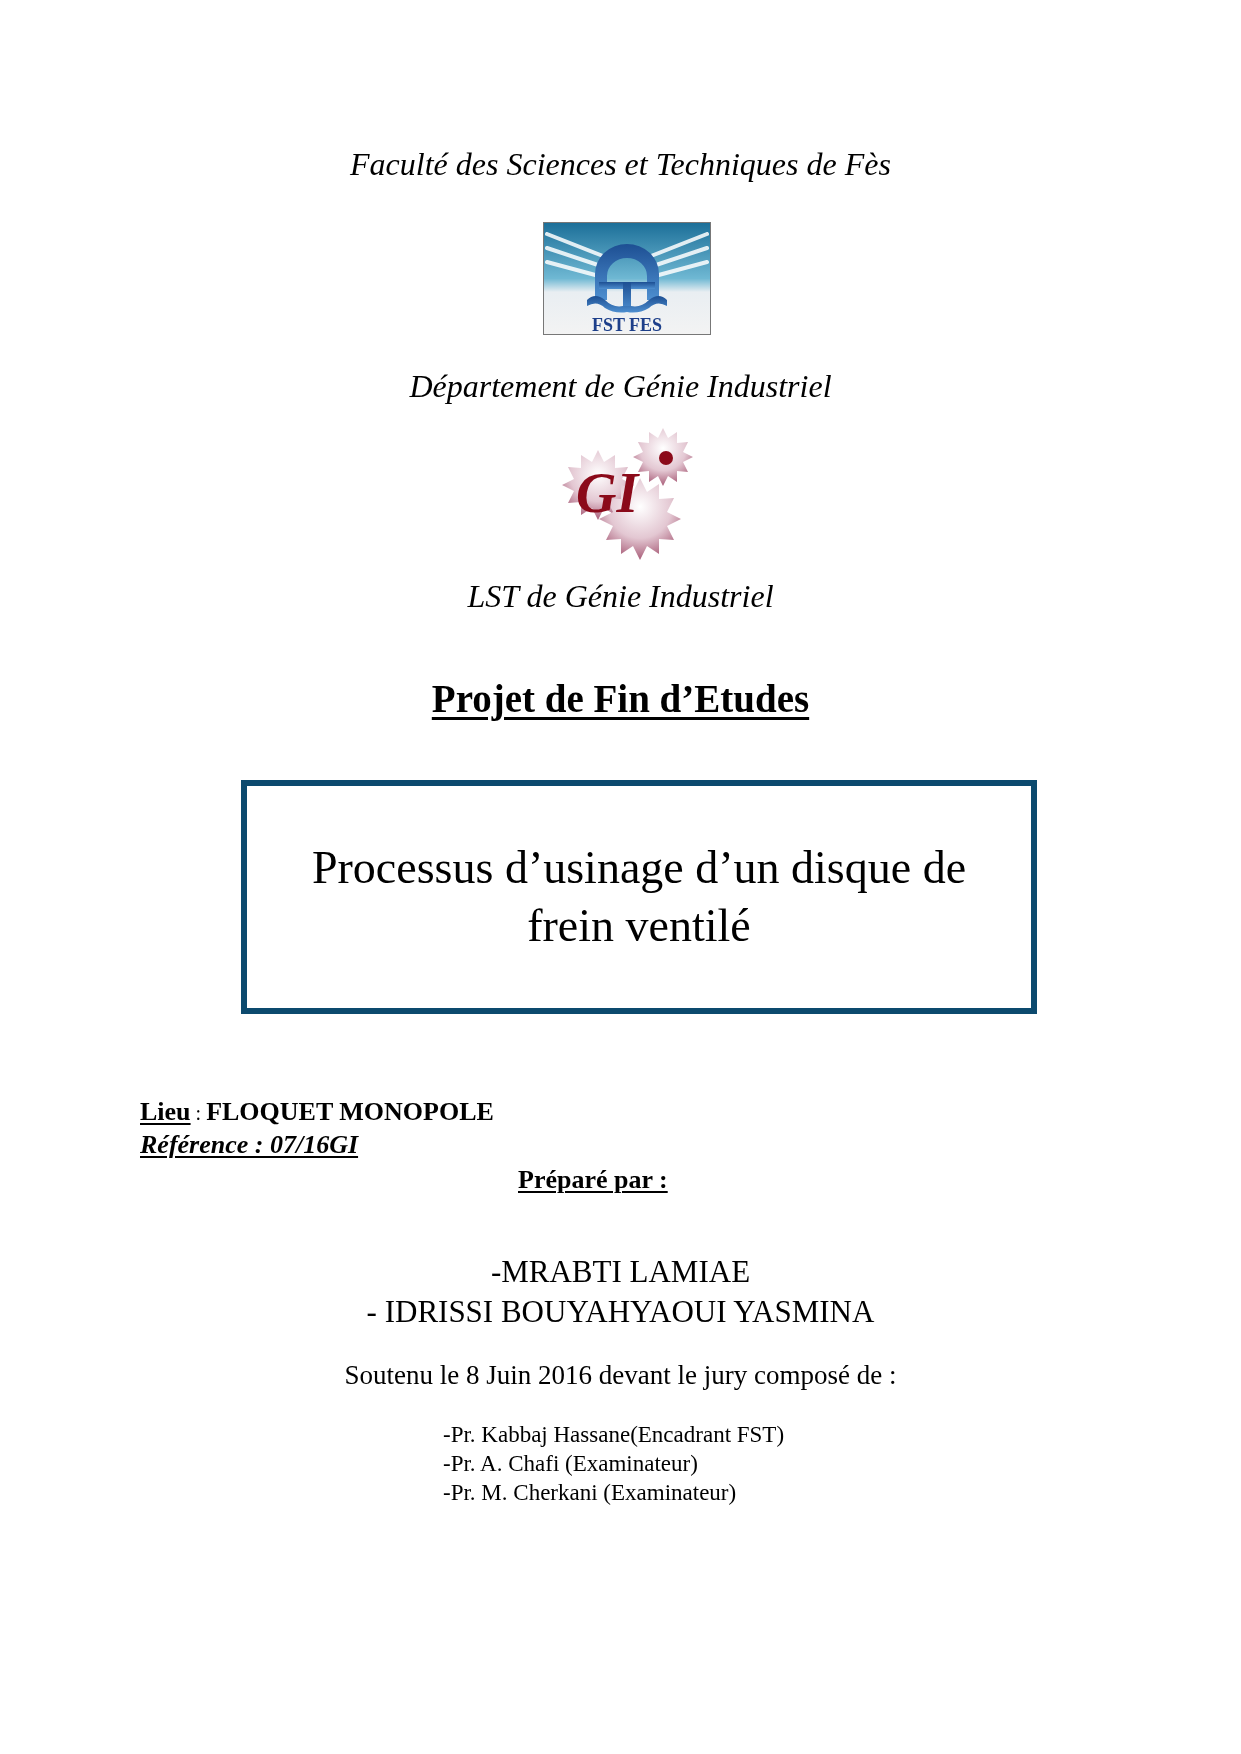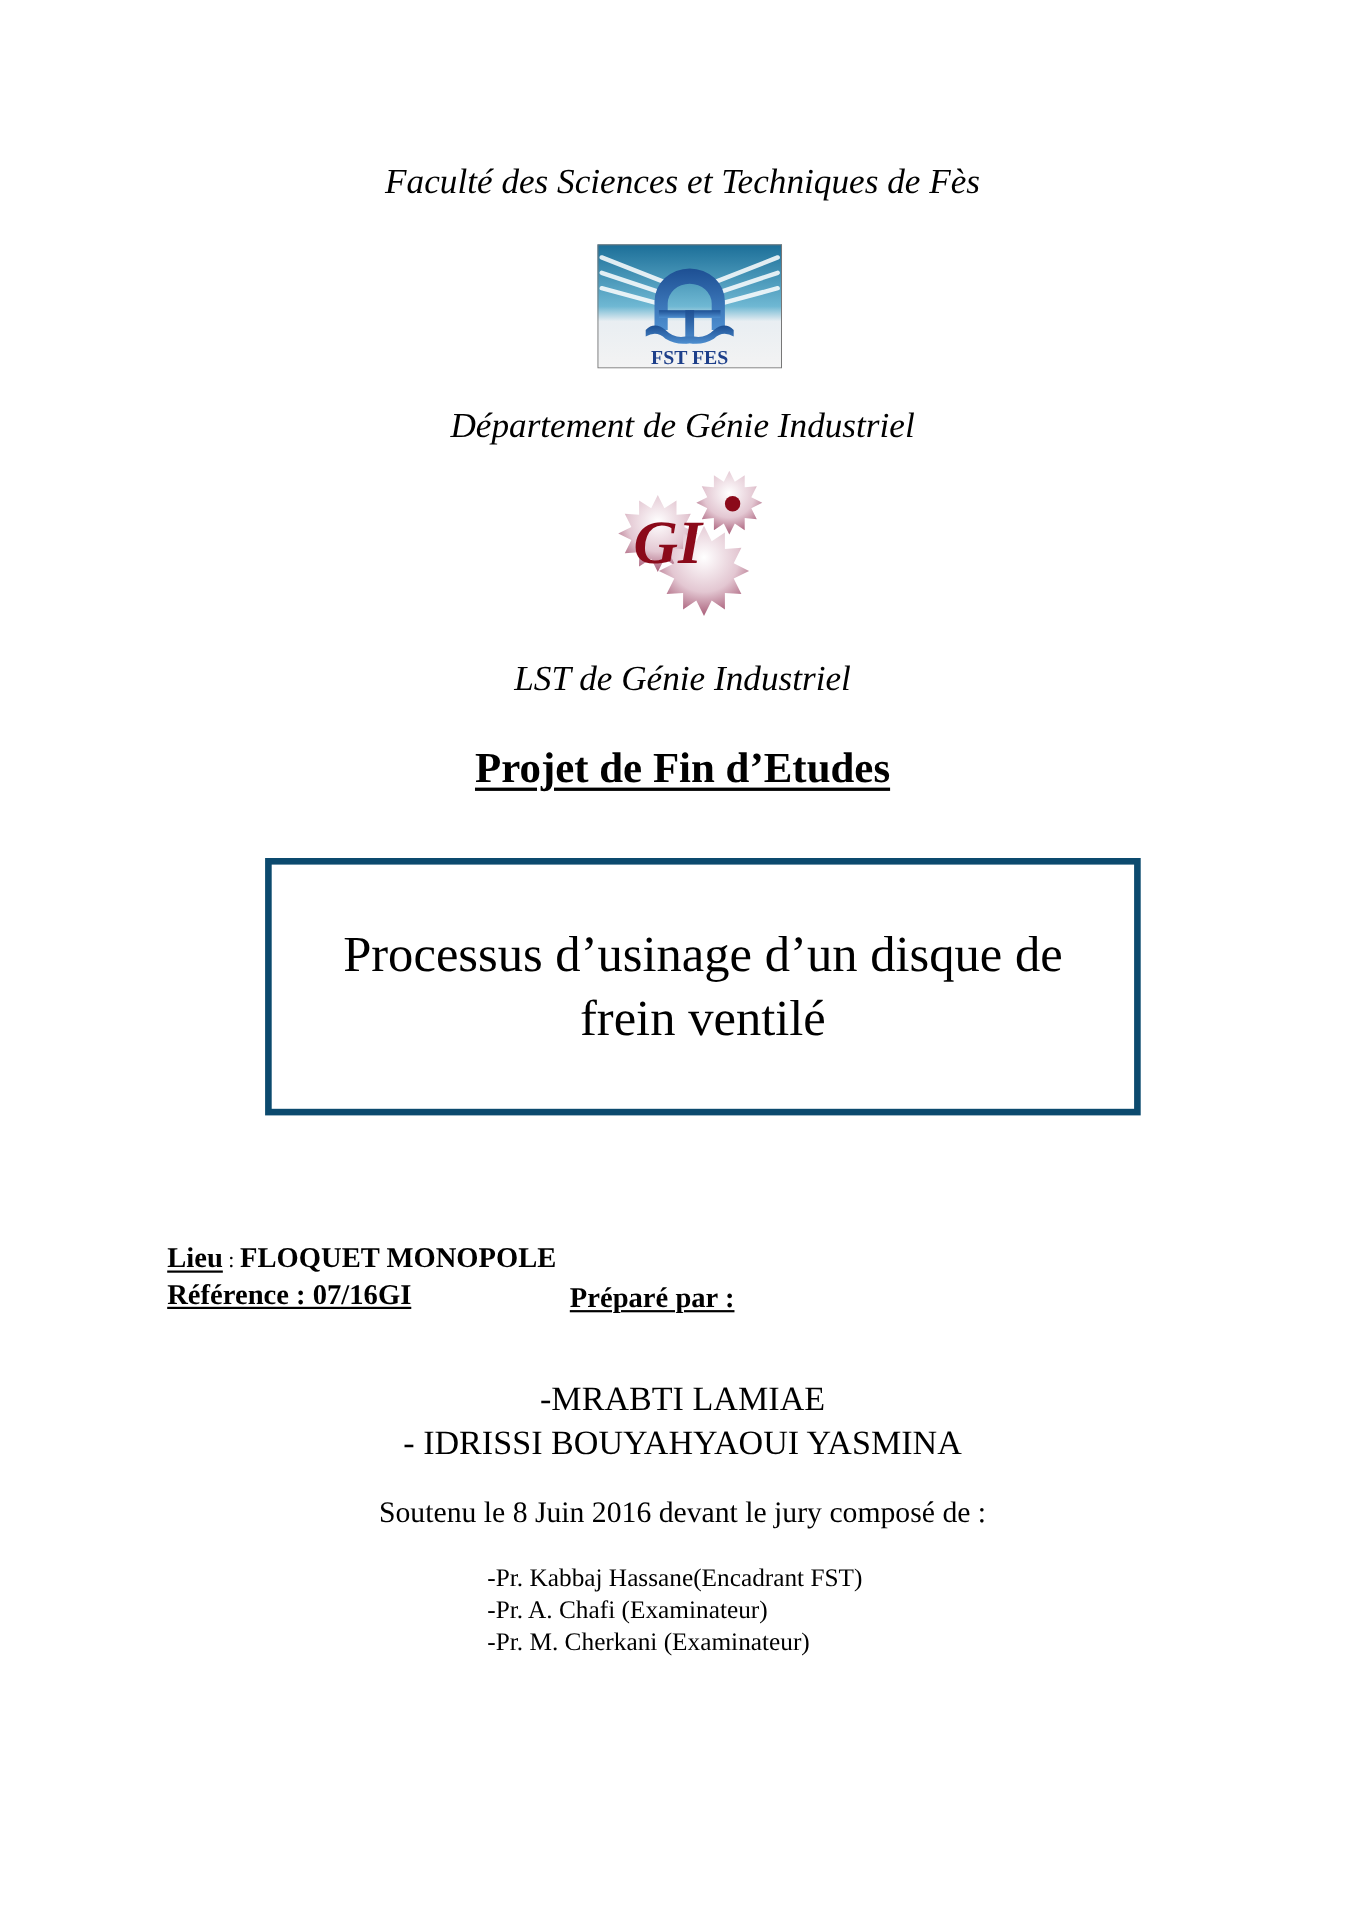--- a/index.html
+++ b/index.html
@@ -5,21 +5,21 @@
   html, body { margin: 0; padding: 0; background: #ffffff; }
   body { width: 1241px; height: 1754px; position: relative; overflow: hidden;
          font-family: "Liberation Serif", "DejaVu Serif", serif; color: #000; }
   .abs { position: absolute; }
   .center-line { position: absolute; left: 0; width: 1241px; text-align: center; white-space: nowrap; }
   .italic-head { font-style: italic; font-size: 32px; }
   .pfe-title { font-weight: bold; font-size: 39px; text-decoration: underline; text-decoration-thickness: 3px; text-underline-offset: 5px; }
   .title-box { position: absolute; left: 241px; top: 780px; width: 784px; height: 222px;
                border: 6px solid #0c4a6e; box-sizing: content-box; display: flex; align-items: center; justify-content: center; }
   .title-box .txt { font-size: 46px; line-height: 58px; text-align: center; width: 760px; }
-  .meta-line { position: absolute; left: 152px; font-weight: bold; font-size: 26px; white-space: nowrap; margin-top: 32px; }
+  .meta-line { position: absolute; left: 140px; font-weight: bold; font-size: 26px; white-space: nowrap; }
   .ul { text-decoration: underline; text-decoration-thickness: 2px; text-underline-offset: 3px; }
   .small-colon { font-size: 20px; font-weight: normal; }
   .prep { font-weight: bold; font-size: 26px; }
   .student { font-size: 31px; margin-top: 28px; }
   .soutenu { font-weight: normal; font-size: 27px; }
   .jury-list { position: absolute; left: 443px; top: 1420px; font-size: 23px; line-height: 29px; }
   .jury-list div { white-space: nowrap; }
   .logo { position: absolute; }
 </style>
 </head>
@@ -74,36 +74,36 @@
     <polygon fill="url(#gear)" points="105,4 110,14 119,8 119,19 130,18 125,28 135,33 125,38 130,48 119,47 119,58 110,52 105,62 100,52 91,58 91,47 80,48 85,38 75,33 85,28 80,18 91,19 91,8 100,14"></polygon>
 
     <polygon fill="url(#gear)" points="40,26 46,38 57,31 57,44 70,43 64,55 76,61 64,67 70,79 57,78 57,91 46,84 40,96 34,84 23,91 23,78 10,79 16,67 4,61 16,55 10,43 23,44 23,31 34,38"></polygon>
 
     <polygon fill="url(#gear)" points="82,54 89,68 101,60 101,75 116,74 109,88 123,95 109,102 116,116 101,115 101,130 89,122 82,136 75,122 63,130 63,115 48,116 55,102 41,95 55,88 48,74 63,75 63,60 75,68"></polygon>
     <text x="18" y="88" font-family="Liberation Serif, serif" font-style="italic" font-weight="bold" font-size="56" fill="#8b0a1a">GI</text>
     <circle cx="108" cy="34" r="7" fill="#8b0a1a"></circle>
   </svg>
 </div>
 
-<div class="center-line italic-head" style="top:578px;margin-top:20px;">LST de Génie Industriel</div>
+<div class="center-line italic-head" style="top:578px;">LST de Génie Industriel</div>
 
 <div class="center-line pfe-title" style="top:676px;">Projet de Fin d’Etudes</div>
 
 <div class="title-box">
   <div class="txt">
     <div>Processus d’usinage d’un disque de</div>
     <div>frein ventilé</div>
   </div>
 </div>
 
 <div class="meta-line" style="top:1097px;">
   <span class="ul">Lieu</span><span class="small-colon"> : </span><span>FLOQUET MONOPOLE</span>
 </div>
 
-<div class="meta-line" style="top:1130px;">
+<div class="meta-line" style="top:1130px;font-style:italic;">
   <span class="ul">Référence :  07/16GI</span>
 </div>
 
 <div class="abs prep ul" style="left:518px; top:1165px; white-space:nowrap;">Préparé par :</div>
 
 <div class="center-line student" style="top:1226px;">-MRABTI LAMIAE</div>
 <div class="center-line student" style="top:1266px;">- IDRISSI BOUYAHYAOUI YASMINA</div>
 
 <div class="center-line soutenu" style="top:1360px;">Soutenu le 8 Juin 2016 devant le jury composé de :</div>
 

